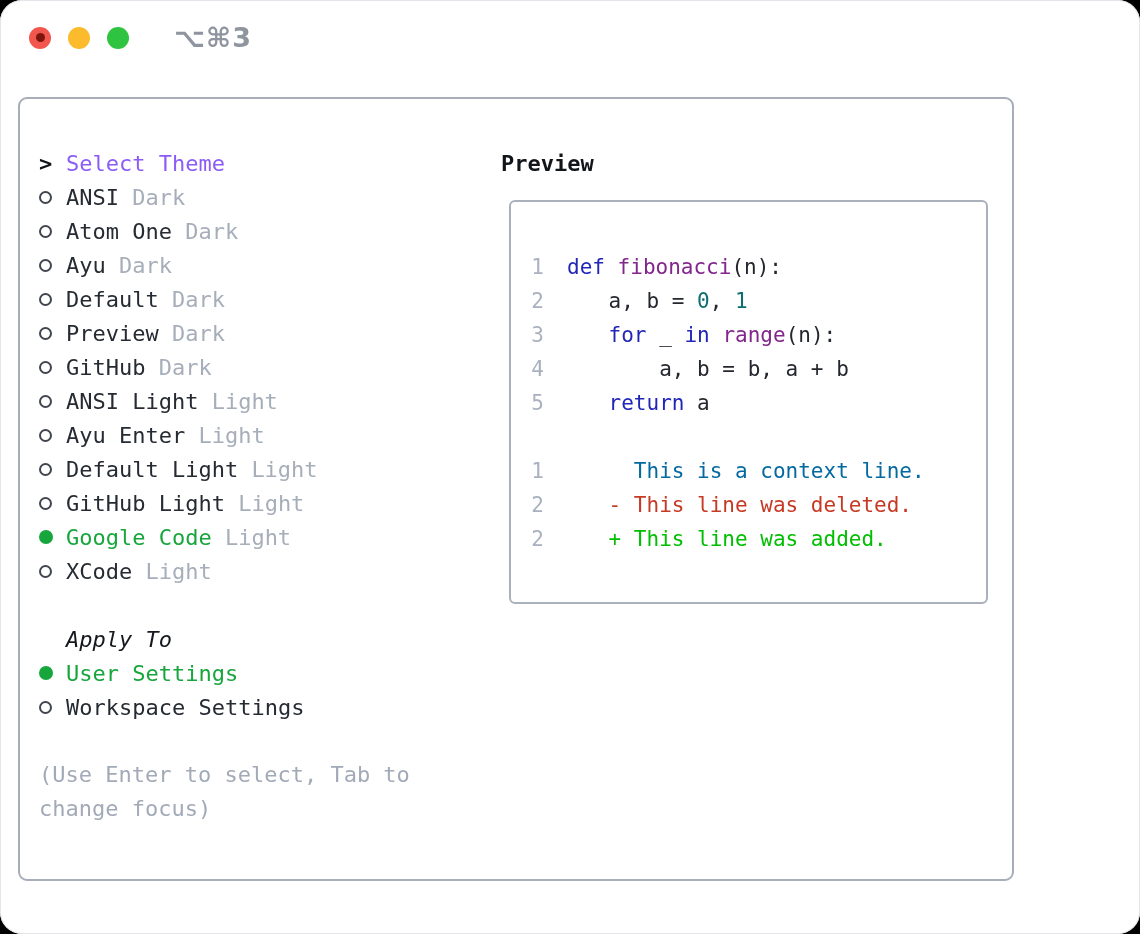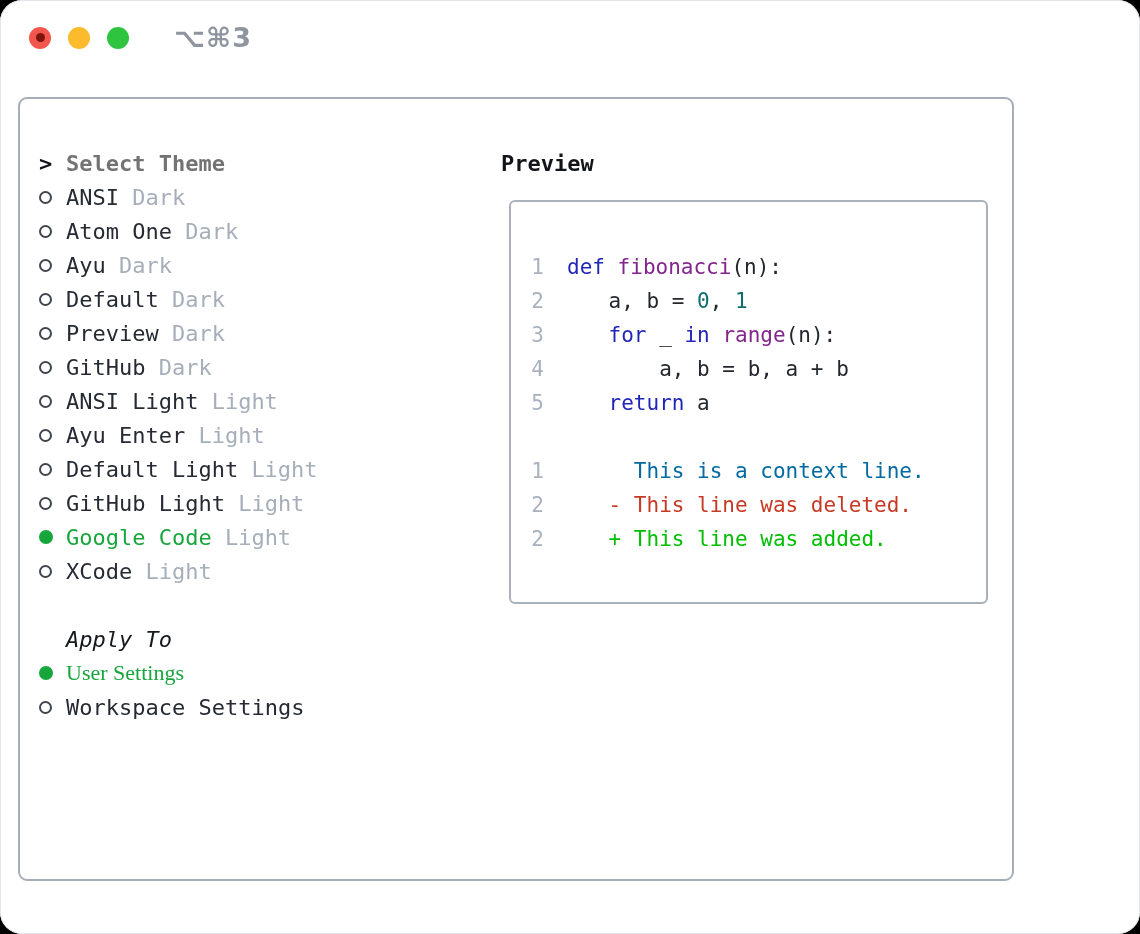--- a/index.html
+++ b/index.html
@@ -24,21 +24,21 @@
     font-size:27px; font-weight:600; color:#8F959E; letter-spacing:1px; }
   
   .panel { position:absolute; left:18px; top:97px; width:996px; height:784px;
     border:2px solid #A7AEB9; border-radius:9px; background:#fff; box-sizing:border-box; }
   .left-col { position:absolute; left:19px; top:47px; width:440px; }
   .row { height:34px; display:flex; align-items:center; white-space:pre;
     font-size:22px; color:#262B33; }
   .spacer { height:34px; }
   .marker { width:27px; display:inline-flex; align-items:center; flex:0 0 27px; }
   .prompt { font-weight:700; color:#111418; }
-  .header-label { font-weight:700; color:#737373; }
+  .header-label { font-weight:400; color:#8b5cf6; }
   .radio { width:13px; height:13px; border-radius:50%; border:2px solid #41454E;
     box-sizing:border-box; }
   .radio.sel { border:none; width:14px; height:14px; }
   .tvariant { margin-left:13.2px; }
   .apply-label { color:#15181D;font-style:italic; }
   .hint { margin-top:0; width:400px; font-size:22px; line-height:34px; color:#A2AAB8; }
   
   .preview-label { position:absolute; left:481px; top:47px; height:34px;
     display:flex; align-items:center; font-size:22px; font-weight:700; color:#111418; }
   .preview-box { position:absolute; left:489px; top:101px; width:479px; height:404px;
@@ -80,24 +80,25 @@
           <div class="row"><span class="marker"><span class="radio"></span></span><span>GitHub Light</span><span class="tvariant" style="color: rgb(166, 174, 186);">Light</span></div>
           <div class="row"><span class="marker"><span class="radio sel" style="background: rgb(23, 166, 60);"></span></span><span style="color: rgb(23, 166, 60);">Google Code</span><span class="tvariant" style="color: rgb(166, 174, 186);">Light</span></div>
           <div class="row"><span class="marker"><span class="radio"></span></span><span>XCode</span><span class="tvariant" style="color: rgb(166, 174, 186);">Light</span></div>
         </div>
       <div class="spacer"></div>
       <div class="row">
         <span class="marker"></span>
         <span class="apply-label">Apply To</span>
       </div>
       <div id="apply-list">
-          <div class="row"><span class="marker"><span class="radio sel" style="background: rgb(23, 166, 60);"></span></span><span style="color: rgb(23, 166, 60); font-family: Liberation Serif, serif;">User Settings</span></div>
+          <div class="row"><span class="marker"><span class="radio sel" style="background: rgb(23, 166, 60);"></span></span><span style="color: rgb(23, 166, 60);">User Settings</span></div>
           <div class="row"><span class="marker"><span class="radio"></span></span><span>Workspace Settings</span></div>
         </div>
       <div class="spacer"></div>
+      <div class="hint">(Use Enter to select, Tab to change focus)</div>
     </div>
 
     <div class="preview-label">Preview</div>
     <div class="preview-box">
       <div id="code-lines">
           <div class="line"><span class="lnum" style="color: rgb(169, 177, 191);">1</span><span class="codetext"><span style="color: rgb(33, 38, 184); margin-left: 9px;">def</span><span style="color: rgb(36, 39, 46);"> </span><span style="color: rgb(130, 38, 140);">fibonacci</span><span style="color: rgb(36, 39, 46);">(n):</span></span></div>
           <div class="line"><span class="lnum" style="color: rgb(169, 177, 191);">2</span><span class="codetext"><span style="color: rgb(36, 39, 46);">    a, b = </span><span style="color: rgb(14, 110, 110);">0</span><span style="color: rgb(36, 39, 46);">, </span><span style="color: rgb(14, 110, 110);">1</span></span></div>
           <div class="line"><span class="lnum" style="color: rgb(169, 177, 191);">3</span><span class="codetext"><span style="color: rgb(36, 39, 46);">    </span><span style="color: rgb(33, 38, 184);">for</span><span style="color: rgb(36, 39, 46);"> _ </span><span style="color: rgb(33, 38, 184);">in</span><span style="color: rgb(36, 39, 46);"> </span><span style="color: rgb(130, 38, 140);">range</span><span style="color: rgb(36, 39, 46);">(n):</span></span></div>
           <div class="line"><span class="lnum" style="color: rgb(169, 177, 191);">4</span><span class="codetext"><span style="color: rgb(36, 39, 46);">        a, b = b, a + b</span></span></div>
           <div class="line"><span class="lnum" style="color: rgb(169, 177, 191);">5</span><span class="codetext"><span style="color: rgb(36, 39, 46);">    </span><span style="color: rgb(33, 38, 184); text-align: center;">return</span><span style="color: rgb(36, 39, 46);"> a</span></span></div>

